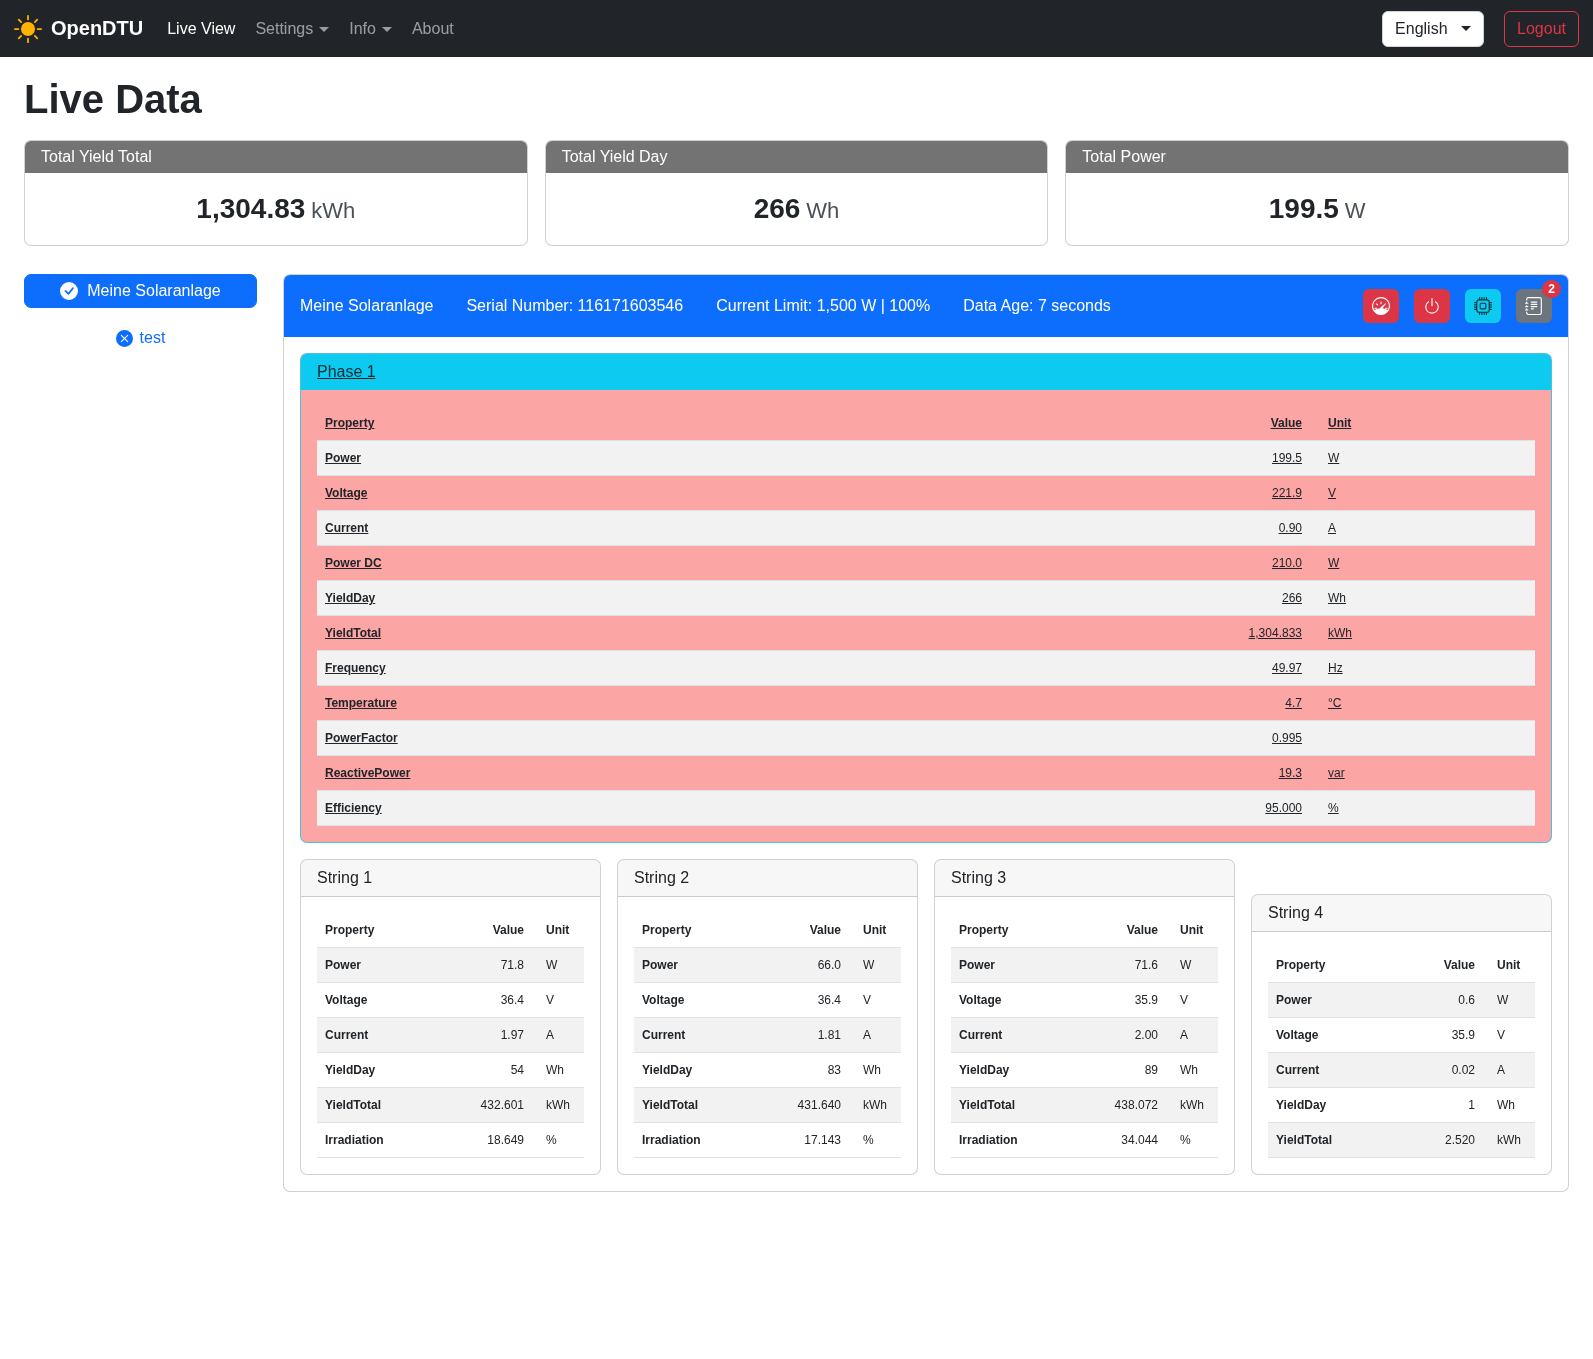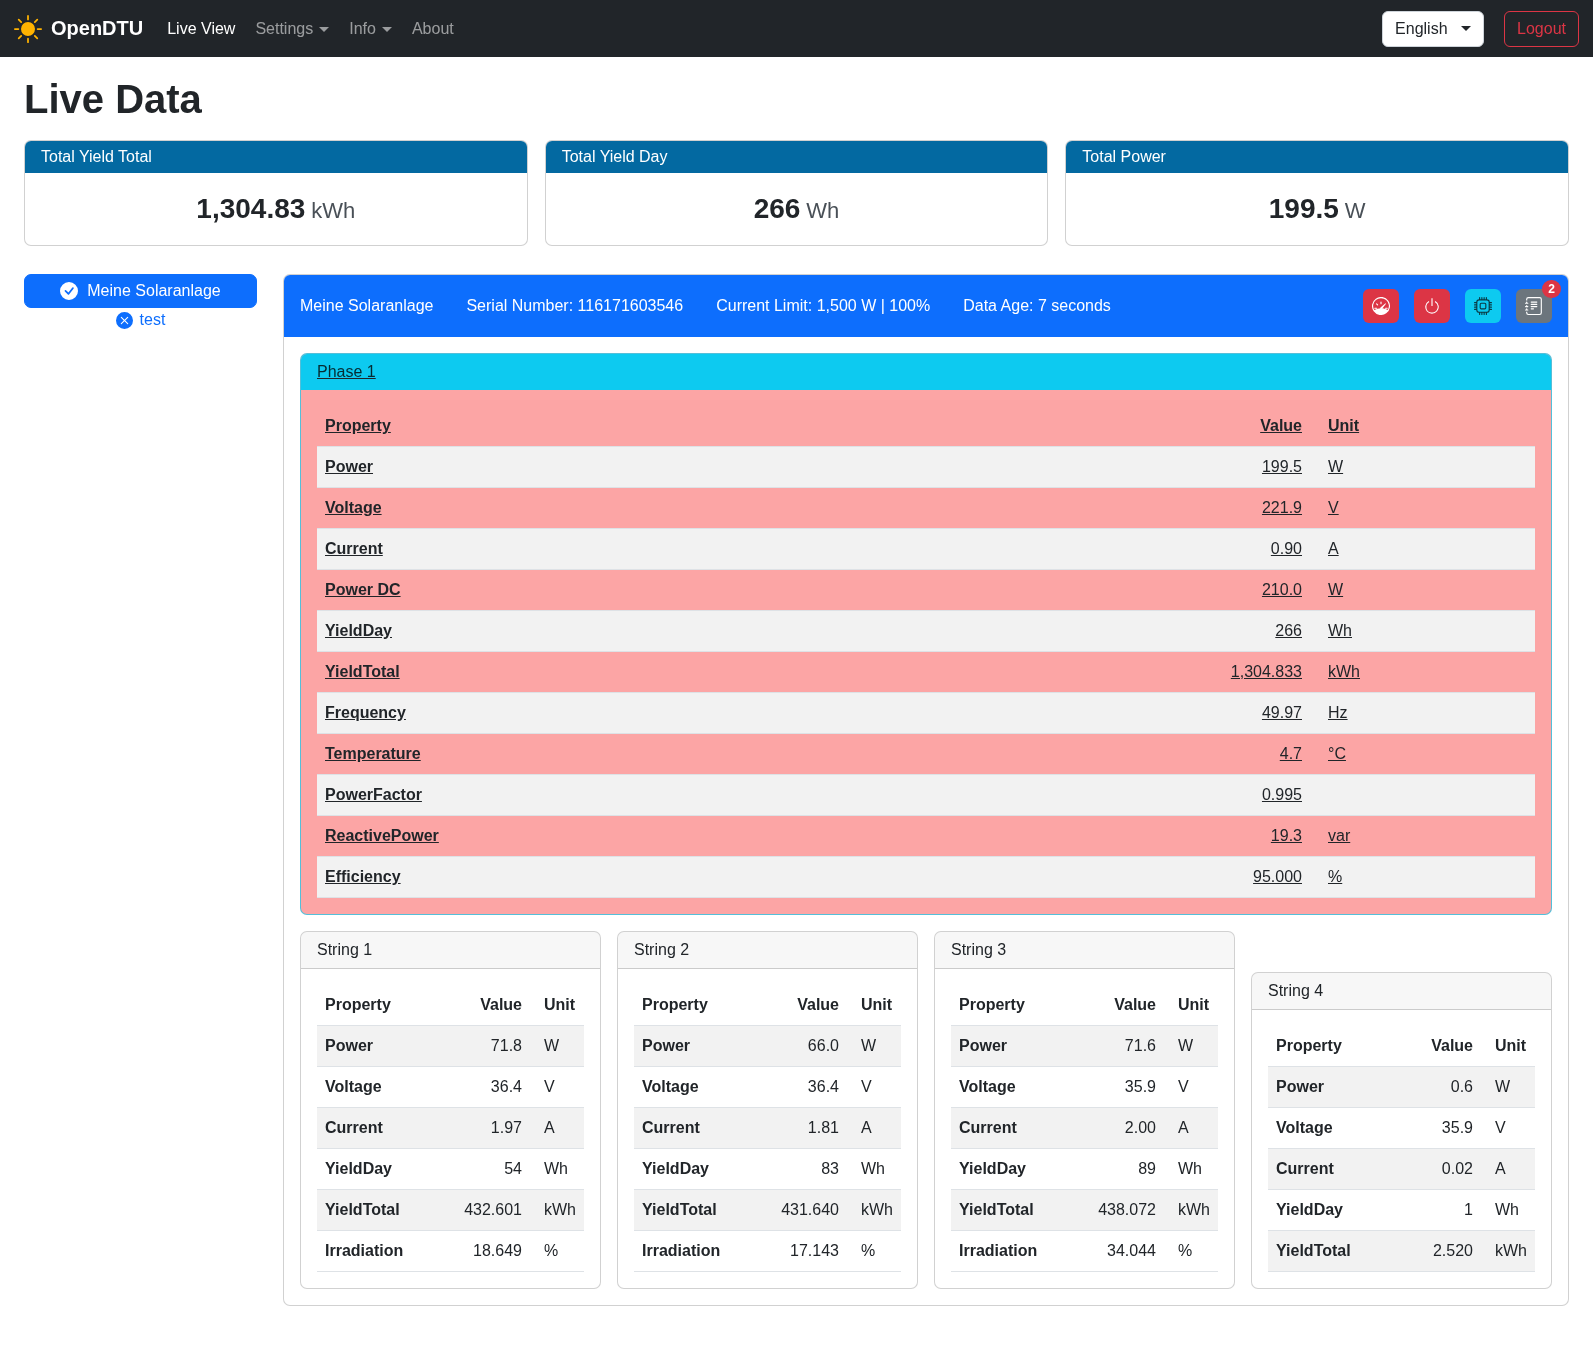--- a/index.html
+++ b/index.html
@@ -70,21 +70,21 @@
 
   
   .summary-row { display: flex; gap: 17px; }
   .summary-card {
     flex: 1;
     border: 1px solid rgba(0,0,0,.18);
     border-radius: 7px;
     background: #fff;
   }
   .summary-card .card-header-green {
-    background: #0369a1; color: #fff;
+    background: #737373; color: #fff;
     padding: 7px 16px; font-size: 16px;
     border-radius: 6px 6px 0 0;
   }
   .summary-card .card-value-body {
     padding: 20px 16px; text-align: center;
   }
   .summary-value { font-size: 28px; font-weight: 700; color: #212529; }
   .summary-unit { font-size: 22px; font-weight: 400; color: #495057; margin-left: 6px; }
 
   
@@ -92,21 +92,21 @@
   .sidebar { width: 233px; flex: 0 0 233px; }
   .inverter-select-btn {
     width: 100%;
     background: #0d6efd; color: #fff;
     border: 1px solid #0d6efd; border-radius: 7px;
     padding: 7px 12px; font-size: 16px;
     display: flex; align-items: center; justify-content: center; gap: 9px;
     cursor: pointer; font-family: inherit;
   }
   .sidebar-other {
-    margin-top: 3px;
+    margin-top: 21px;
     display: flex; align-items: center; justify-content: center; gap: 7px;
     color: #0d6efd; cursor: pointer; font-size: 16px;
   }
 
   .main-card {
     flex: 1;
     border: 1px solid rgba(0,0,0,.18);
     border-radius: 7px;
     background: #fff;
   }
@@ -146,21 +146,21 @@
   }
   .phase-header {
     background: #0dcaf0; color: #052c33;
     padding: 9px 16px;
     border-radius: 6px 6px 0 0;
     font-size: 16px;
   }
   .phase-body { padding: 16px; }
 
   
-  table { width: 100%; border-collapse: collapse; font-size: 16px; }
+  table { width: 100%; border-collapse: collapse; font-size: 12px; }
   th, td { padding: 8px 8px; line-height: 1.5; text-align: left; }
   thead th { font-weight: 700; border-bottom: 1px solid #dee2e6; }
   tbody tr { border-bottom: 1px solid #dee2e6; }
   tbody tr:nth-child(odd) { background: #f2f2f2; }
   td.prop { font-weight: 700; }
   .big-table th.col-value, .big-table td.col-value { text-align: right; width: 130px; }
   .big-table th.col-unit, .big-table td.col-unit { width: 225px; padding-left: 18px; }
   .small-table th.col-value, .small-table td.col-value { text-align: right; width: 74px; }
   .small-table th.col-unit, .small-table td.col-unit { width: 52px; padding-left: 14px; }
 

